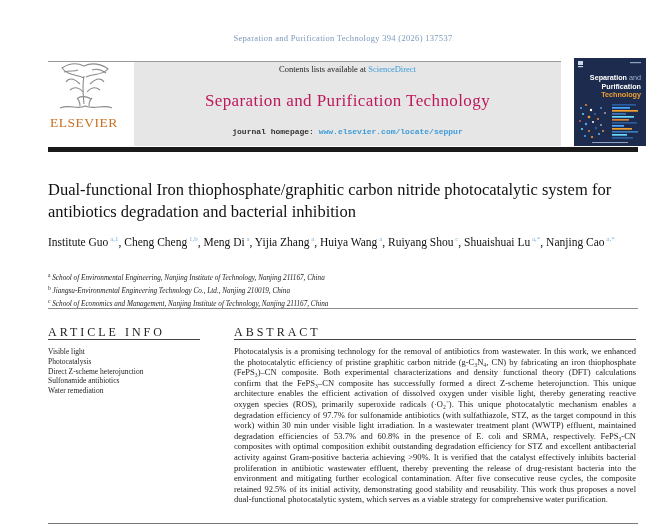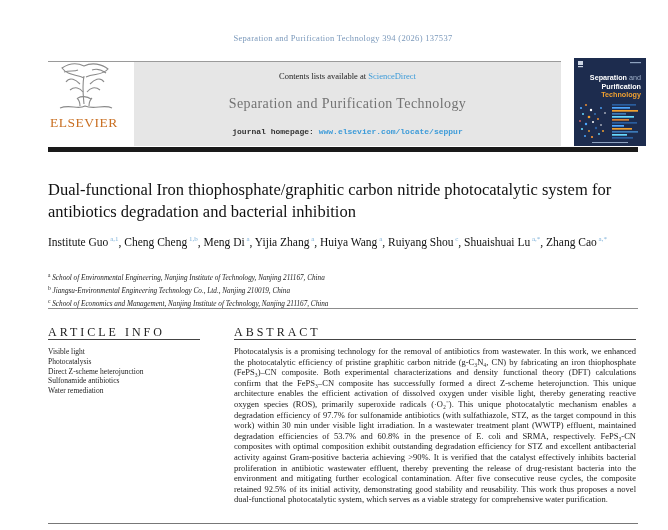--- a/index.html
+++ b/index.html
@@ -35,25 +35,25 @@
   }
   #logo-box svg { display: block; margin-left: 6px; }
   #elsevier-word {
     font-family: "Liberation Serif", serif;
     font-size: 13.5px; color: #c96f22; letter-spacing: 0.5px; line-height: 14px;
     margin-left: 2px;
   }
   #banner {
     flex: 1; background: #e6e6e6; height: 84px;
     display: flex; flex-direction: column; align-items: center;
-    justify-content: space-between; padding: 9px 10px 10px 10px;
+    justify-content: space-between; padding: 2px 10px 10px 10px;
   }
   .contents-line { font-size: 8.5px; color: #222; }
   .contents-line a, .homepage-line a { color: #3c9bd9; text-decoration: none; cursor: pointer; }
-  #journal-title { font-size: 14px; color: #737373; letter-spacing: 0.4px; }
+  #journal-title { font-size: 17px; color: #be185d; letter-spacing: 0.4px; }
   .homepage-line {
     font-family: Liberation Mono, monospace;
     font-size: 8px; font-weight: bold; color: #333;
   }
   .homepage-line a { font-weight: bold; }
   
   #cover {
     position: absolute; top: 58px; left: 566px; width: 80px; height: 88px;
     cursor: pointer;
   }
@@ -208,21 +208,21 @@
         <rect x="38" y="79" width="21" height="1.7" fill="#2a5d9e"></rect>
       </g>
       <rect x="18" y="84" width="36" height="1" fill="#8fa3c0"></rect>
     </svg>
   </div>
 
   <div id="black-bar"></div>
 
   <h1 id="article-title" style="font-weight:normal;">Dual-functional Iron thiophosphate/graphitic carbon nitride photocatalytic system for antibiotics degradation and bacterial inhibition</h1>
 
-  <div id="authors"><span>Institute Guo</span><sup> a,1</sup>, <span>Cheng Cheng</span><sup> 1,b</sup>, <span>Meng Di</span><sup> a</sup>, <span>Yijia Zhang</span><sup> a</sup>, <span>Huiya Wang</span><sup> a</sup>, <span>Ruiyang Shou</span><sup> c</sup>, <span>Shuaishuai Lu</span><sup> a,*</sup>, <span>Zhang Cao</span><sup> a,*</sup></div>
+  <div id="authors"><span>Institute Guo</span><sup> a,1</sup>, <span>Cheng Cheng</span><sup> 1,b</sup>, <span>Meng Di</span><sup> a</sup>, <span>Yijia Zhang</span><sup> a</sup>, <span>Huiya Wang</span><sup> a</sup>, <span>Ruiyang Shou</span><sup> c</sup>, <span>Shuaishuai Lu</span><sup> a,*</sup>, <span>Nanjing Cao</span><sup> a,*</sup></div>
 
   <div id="affiliations">
       <div><sup>a</sup> School of Environmental Engineering, Nanjing Institute of Technology, Nanjing 211167, China</div>
       <div><sup>b</sup> Jiangsu-Environmental Engineering Technology Co., Ltd., Nanjing 210019, China</div>
       <div><sup>c</sup> School of Economics and Management, Nanjing Institute of Technology, Nanjing 211167, China</div>
     </div>
 
   <div id="info-rule"></div>
 
   <div id="article-info-heading" class="section-heading">ARTICLE INFO</div>

